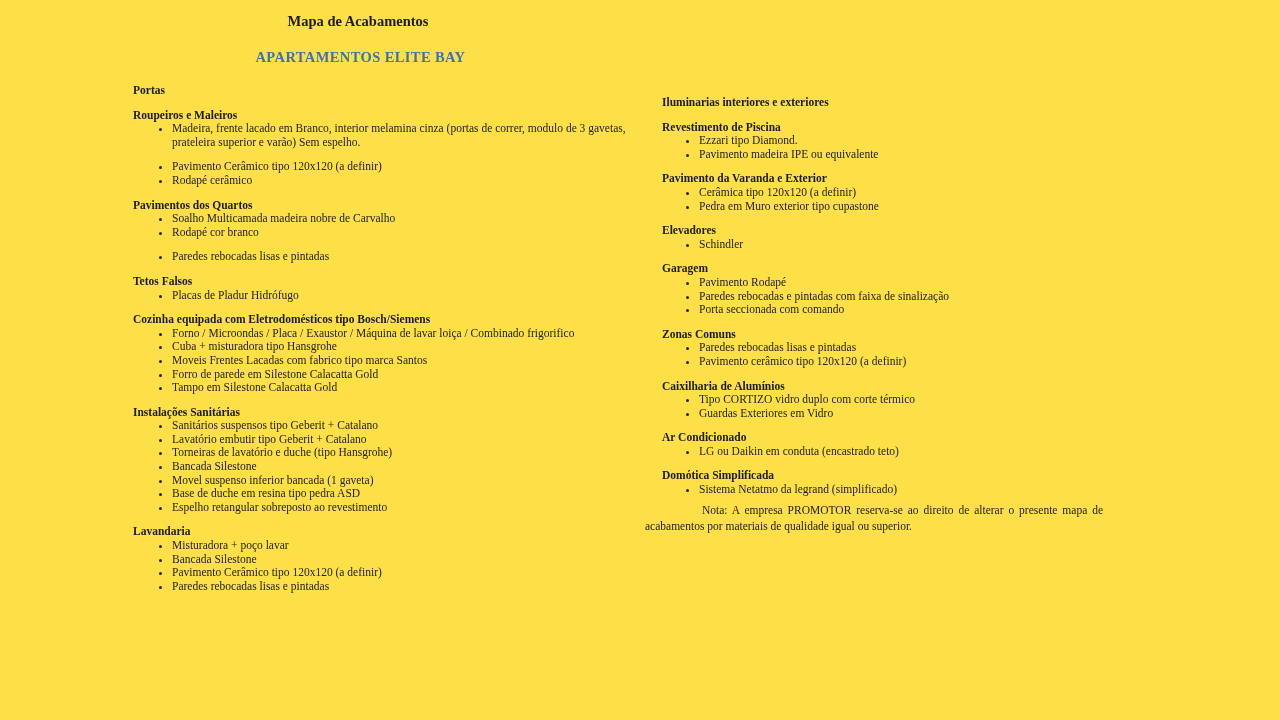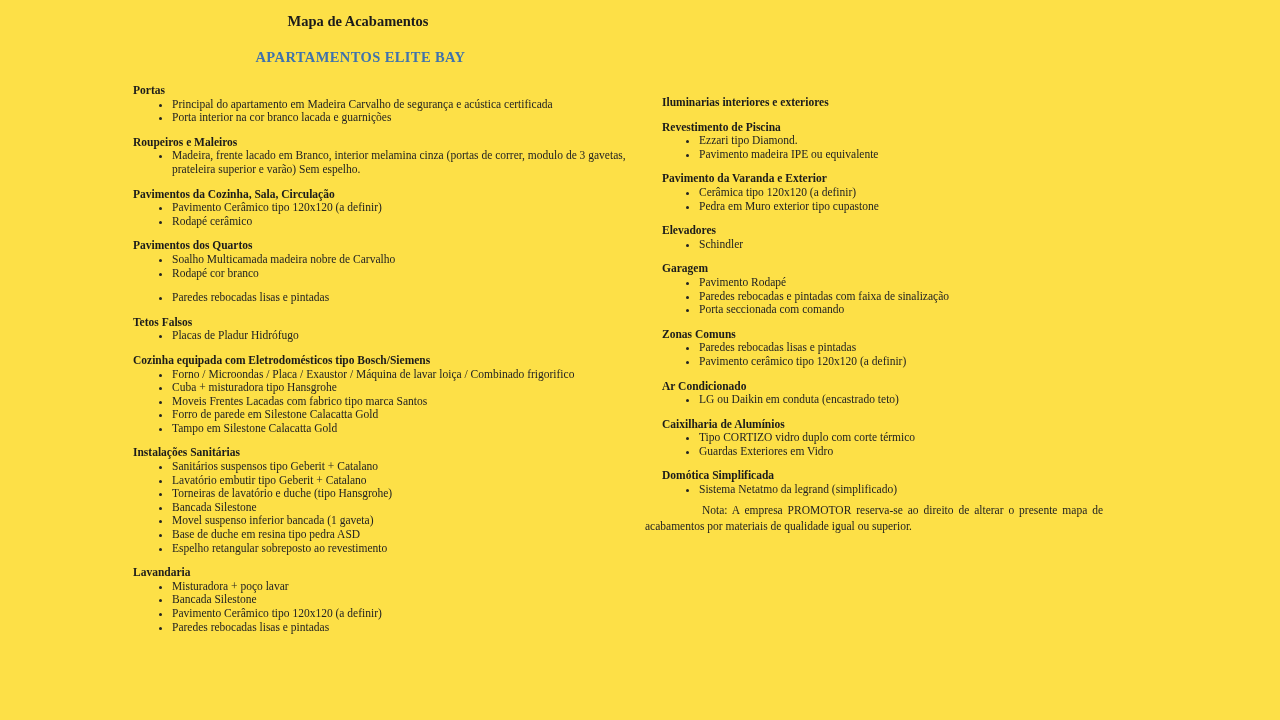--- a/index.html
+++ b/index.html
@@ -89,33 +89,28 @@
 </head>
 <body>
 
 <div class="page">
   <h1 class="doc-title">Mapa de Acabamentos</h1>
   <h2 class="doc-subtitle" style="color: rgb(63, 114, 173);">APARTAMENTOS ELITE BAY</h2>
 
   <div class="col col-left">
       <div class="section">
         <div class="section-heading">Portas</div>
-        <ul class="section-list">
-          <li>Principal do apartamento em Madeira Carvalho de segurança e acústica certificada</li>
-          <li>Porta interior na cor branco lacada e guarnições</li>
-        </ul>
       </div>
       <div class="section">
         <div class="section-heading">Roupeiros e Maleiros</div>
         <ul class="section-list">
           <li>Madeira, frente lacado em Branco, interior melamina cinza (portas de correr, modulo de 3 gavetas, prateleira superior e varão) Sem espelho.</li>
         </ul>
       </div>
       <div class="section">
-        <div class="section-heading">Pavimentos da Cozinha, Sala, Circulação</div>
         <ul class="section-list">
           <li>Pavimento Cerâmico tipo 120x120 (a definir)</li>
           <li>Rodapé cerâmico</li>
         </ul>
       </div>
       <div class="section">
         <div class="section-heading">Pavimentos dos Quartos</div>
         <ul class="section-list">
           <li>Soalho Multicamada madeira nobre de Carvalho</li>
           <li>Rodapé cor branco</li>
@@ -198,33 +193,33 @@
         </ul>
       </div>
       <div class="section">
         <div class="section-heading">Zonas Comuns</div>
         <ul class="section-list">
           <li>Paredes rebocadas lisas e pintadas</li>
           <li>Pavimento cerâmico tipo 120x120 (a definir)</li>
         </ul>
       </div>
       <div class="section">
-        <div class="section-heading">Ar Condicionado</div>
-        <ul class="section-list">
-          <li>LG ou Daikin em conduta (encastrado teto)</li>
-        </ul>
-      </div>
-      <div class="section">
         <div class="section-heading">Caixilharia de Alumínios</div>
         <ul class="section-list">
           <li>Tipo CORTIZO vidro duplo com corte térmico</li>
           <li>Guardas Exteriores em Vidro</li>
         </ul>
       </div>
       <div class="section">
+        <div class="section-heading">Ar Condicionado</div>
+        <ul class="section-list">
+          <li>LG ou Daikin em conduta (encastrado teto)</li>
+        </ul>
+      </div>
+      <div class="section">
         <div class="section-heading">Domótica Simplificada</div>
         <ul class="section-list">
           <li>Sistema Netatmo da legrand (simplificado)</li>
         </ul>
       </div>
     </div>
 
   <p class="note">Nota: A empresa PROMOTOR reserva-se ao direito de alterar o presente mapa de acabamentos por materiais de qualidade igual ou superior.</p>
 </div>
 

